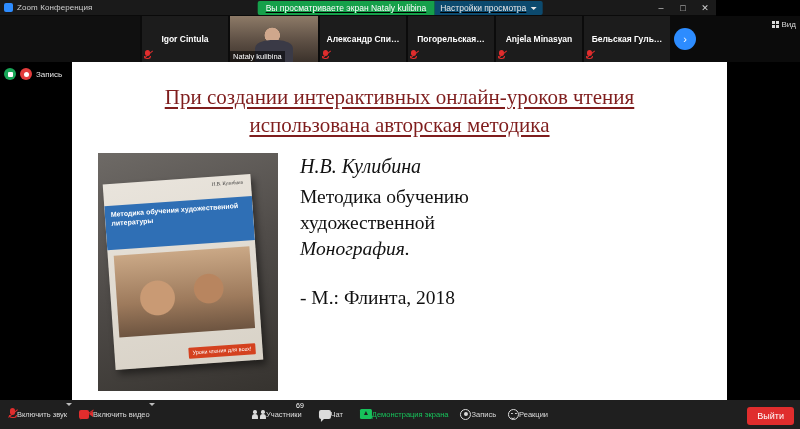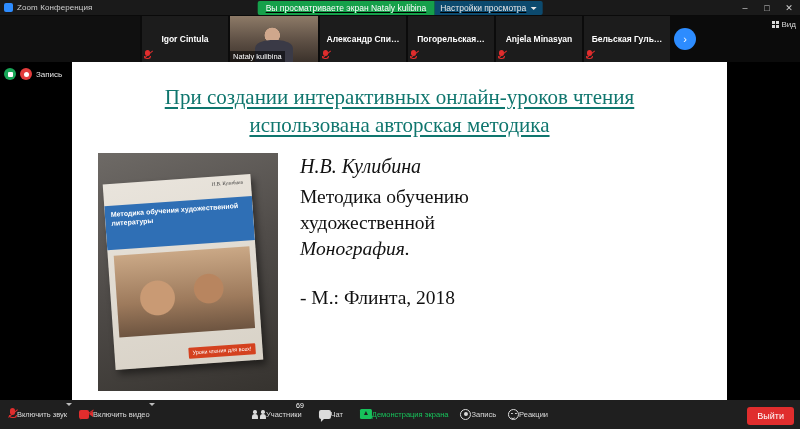--- a/index.html
+++ b/index.html
@@ -6,21 +6,21 @@
   html, body {
     width: 800px; height: 429px;
     background: #000;
     font-family: "Liberation Sans", sans-serif;
     overflow: hidden;
   }
   #app { position: relative; width: 800px; height: 429px; background: #000; }
 
   
   .titlebar {
-    position: absolute; top: 0; left: 0; width: 800px; height: 16px;
+    position: absolute; top: 0; left: 0; width: 716px; height: 16px;
     background: #1a1a1a; border-bottom: 1px solid #0a0a0a;
     display: flex; align-items: center;
   }
   .tb-appicon {
     width: 9px; height: 9px; margin-left: 4px; margin-right: 4px;
     background: #2d8cff; border-radius: 2px; flex: 0 0 auto;
   }
   .tb-title { color: #cfcfcf; font-size: 8px; letter-spacing: .1px; white-space: nowrap; }
   .tb-spacer { flex: 1 1 auto; }
   .tb-btns { display: flex; align-items: center; height: 16px; }
@@ -129,21 +129,21 @@
   .rec-label { color: #e6e6e6; font-size: 8px; }
 
   
   .slide {
     position: absolute; left: 72px; top: 62px; width: 655px; height: 338px;
     background: #fff; overflow: hidden;
   }
   .slide-title {
     margin-top: 22px; text-align: center;
     font-family: "Liberation Serif", serif;
-    font-size: 21px; color: #0f766e; line-height: 1.32;
+    font-size: 21px; color: #7f1d1d; line-height: 1.32;
     padding: 0 8px;
   }
   .slide-title u { text-decoration: underline; text-underline-offset: 3px; }
   .slide-body {
     display: flex; align-items: flex-start; margin-top: 14px; padding: 0 26px;
   }
   .book-photo {
     position: relative; width: 180px; height: 238px; flex: 0 0 auto;
     background: linear-gradient(160deg,#6e6a66 0%,#514d4a 45%,#36332f 100%);
     overflow: hidden;

